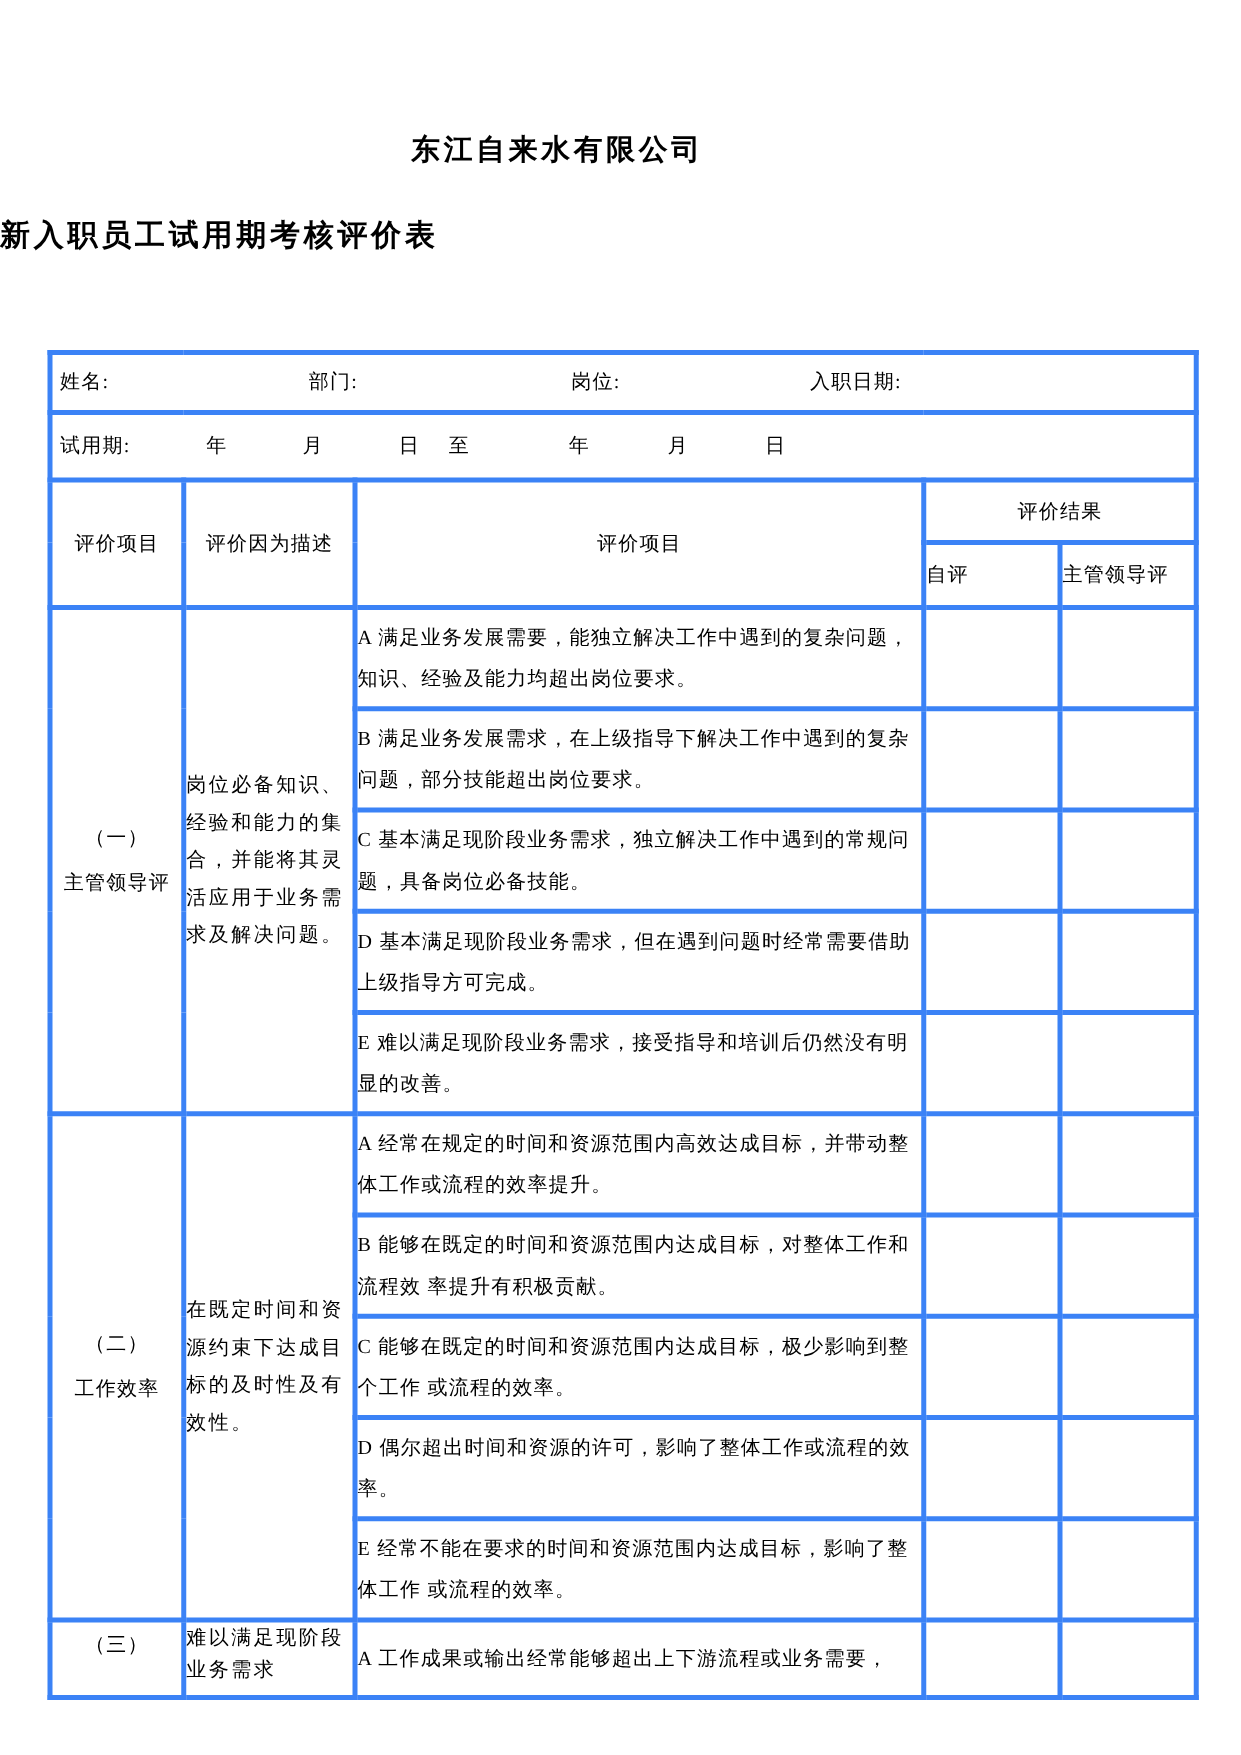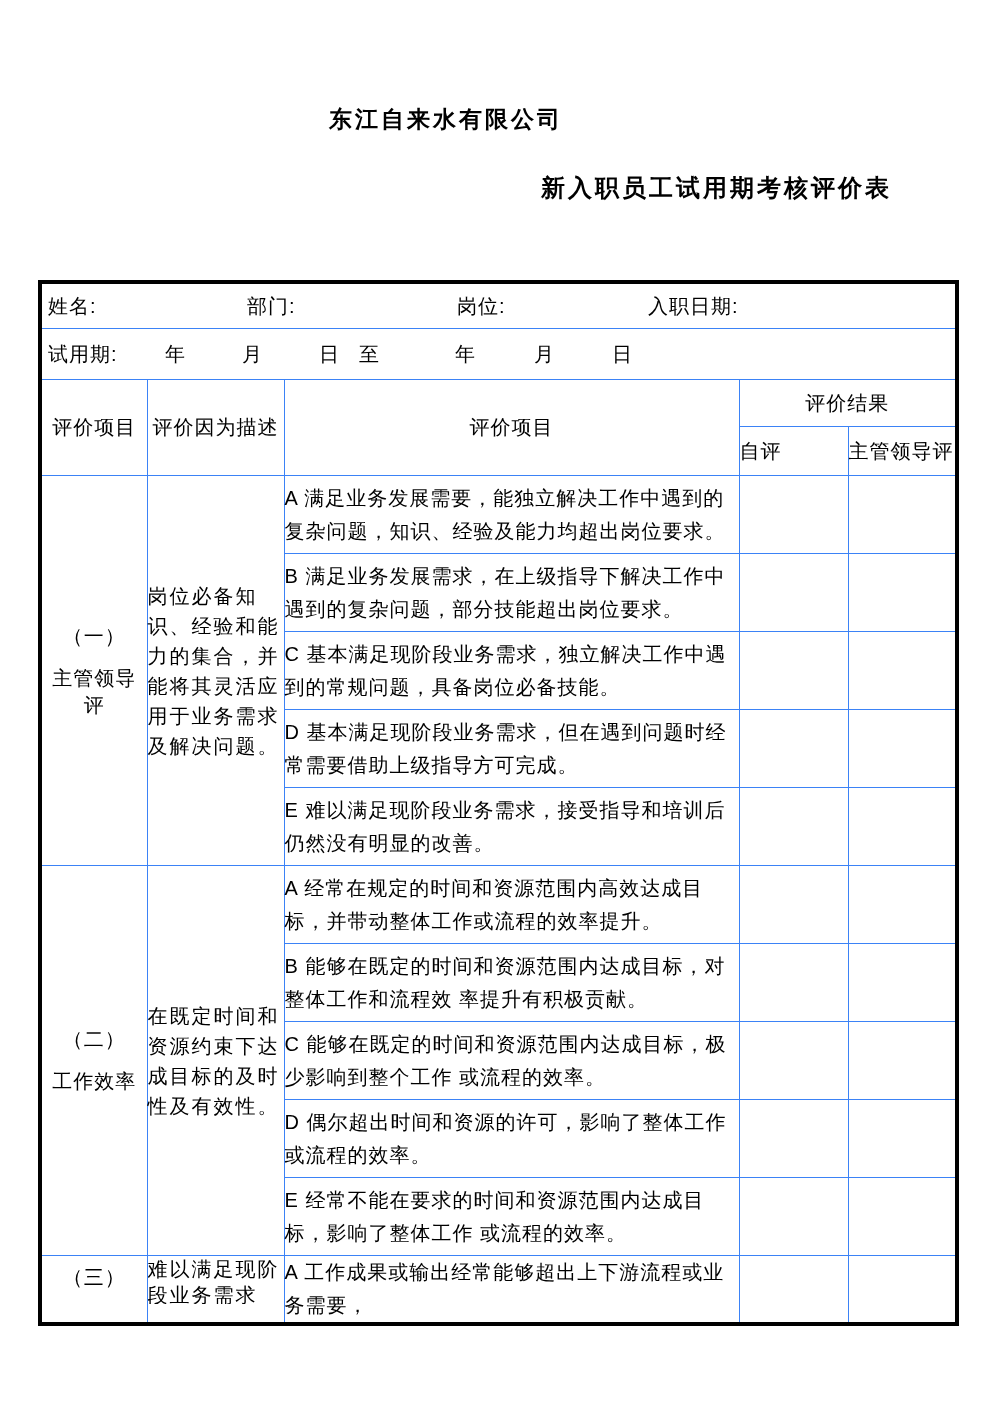--- a/index.html
+++ b/index.html
@@ -1,37 +1,37 @@
 <!DOCTYPE html>
 <html><head>
 <meta charset="utf-8">
 <style>
   html,body { margin:0; padding:0; background:#ffffff; }
   .page {
     position:relative; width:892px; height:1404px; background:#fff;
-    font-family:Liberation Sans, sans-serif; color:#000;
+    font-family:Liberation Serif, serif; color:#000;
   }
   .company-title {
     position:absolute; top:104px; left:0; width:100%;
     text-align:center; font-size:23px; font-weight:bold; letter-spacing:3px;
   }
   .form-title {
     position:absolute; top:172px; left:0; width:100%;
-    text-align:right; font-size:24px; font-weight:bold; letter-spacing:3px;
+    text-align:left; font-size:24px; font-weight:bold; letter-spacing:3px;
   }
   .intro {
     position:absolute; top:236px; left:48px; width:900px;
     font-size:16px; letter-spacing:1px;
   }
   table.eval {
     position:absolute; top:280px; left:38px; width:917px;
     border-collapse:collapse; table-layout:fixed;
     border:4px solid #000;
   }
-  table.eval td { border:1px solid #3b82f6; font-size:20px; vertical-align:middle; padding:0;margin-left:16px; }
+  table.eval td { border:4px solid #3b82f6; font-size:16px; vertical-align:middle; padding:0;margin-left:16px; }
   tr.r-info  td { height:44px; }
   tr.r-prob  td { height:50px; }
   tr.r-head1 td { height:46px; text-align:center; letter-spacing:1px; }
   tr.r-head2 td { height:48px; letter-spacing:1px; }
   tr.r-grade td { height:77px; }
   tr.r-last  td { height:50px; vertical-align:top; }
 
   .posrow { position:relative; height:100%; }
   .posrow span { position:absolute; top:50%; transform:translateY(-50%); white-space:nowrap; letter-spacing:1px; }
 

